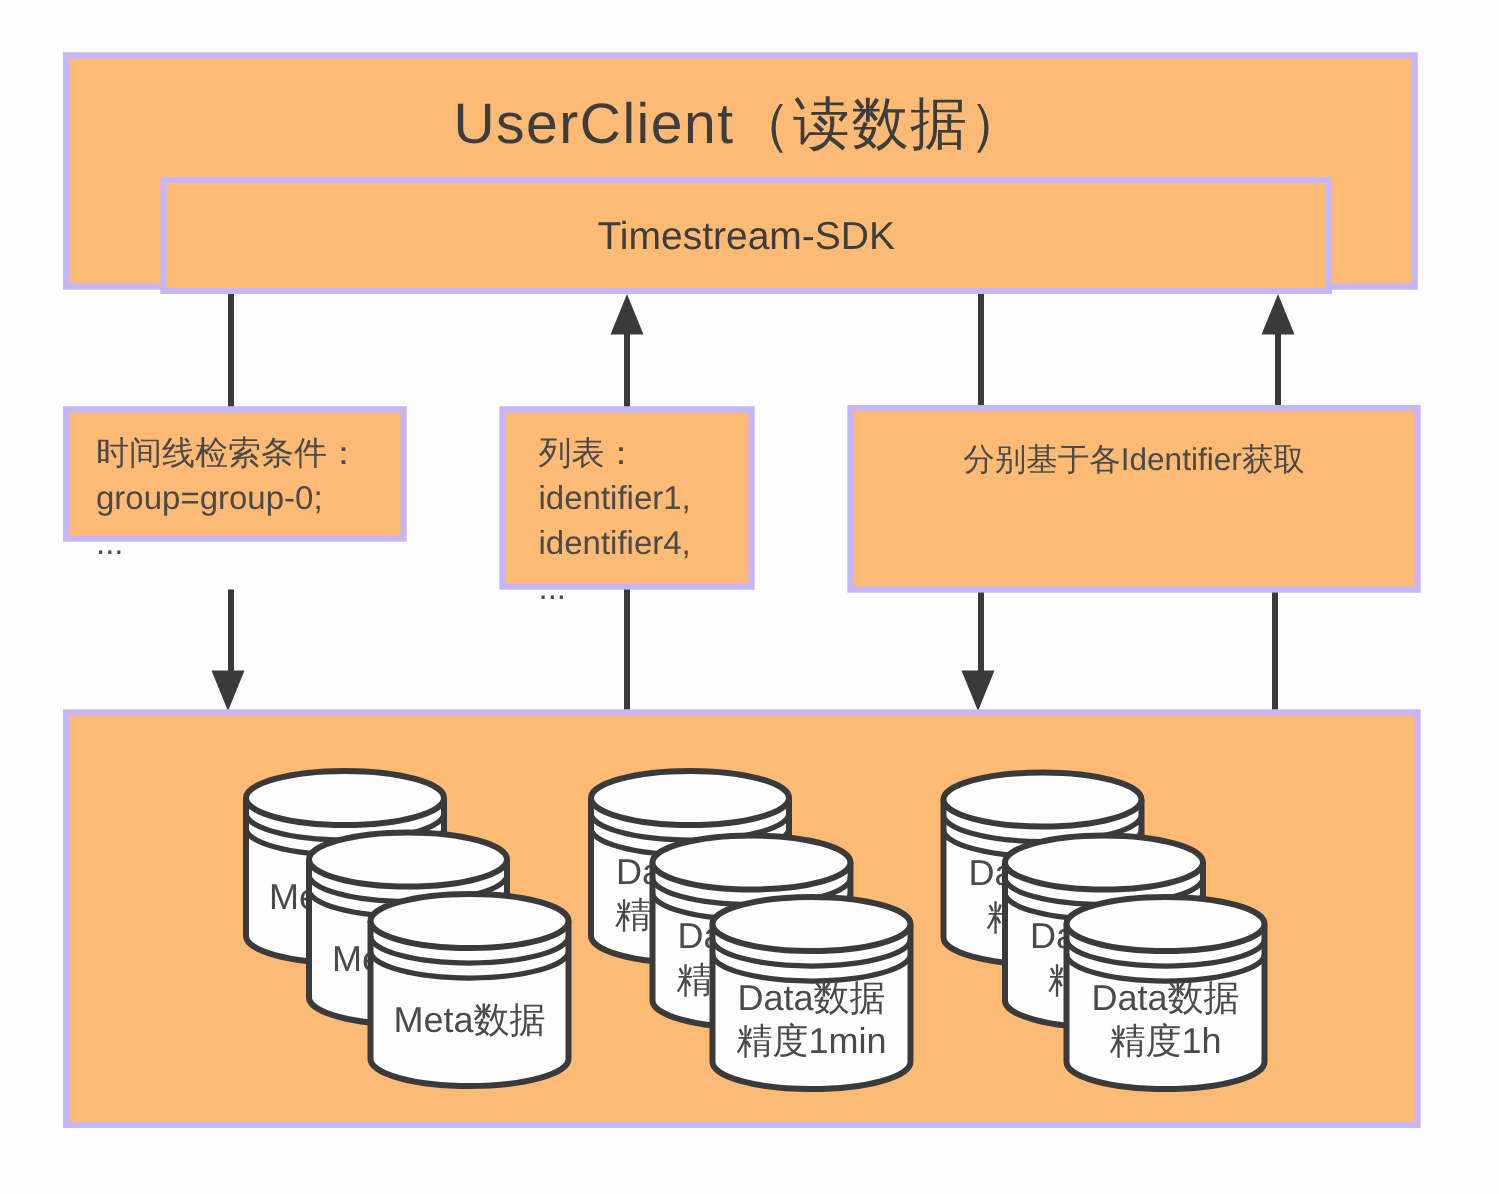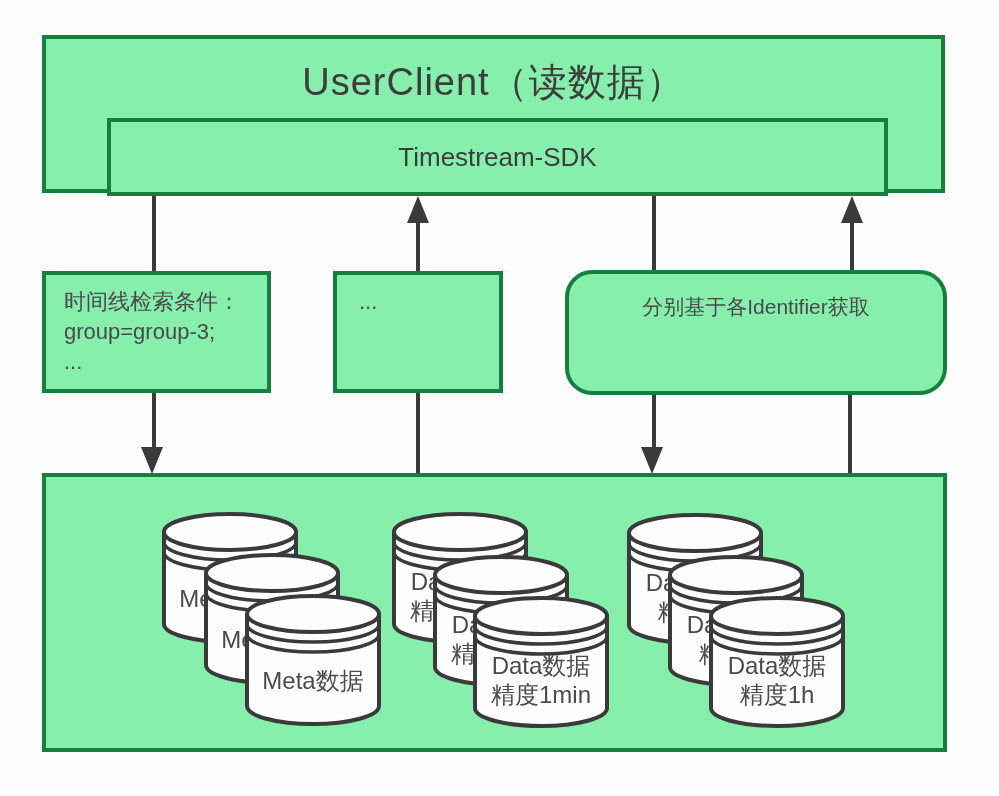--- a/index.html
+++ b/index.html
@@ -1,40 +1,40 @@
 <!DOCTYPE html>
 <html><head>
 <meta charset="utf-8">
 <style>
   html,body{margin:0;padding:0;background:#fdfdfd;}
   .stage{
     position:relative;width:999px;height:796px;background:#fdfdfd;
     font-family:"Liberation Sans", sans-serif;color:#464646;overflow:hidden;
   }
-  .rect{position:absolute;border:4px solid #15803d;background:#86efac;box-sizing:border-box;}
+  .rect{position:absolute;border:4px solid #c4b5fd;background:#fdba74;box-sizing:border-box;}
 
   .outer-box{left:42px;top:35px;width:903px;height:158px;}
   .title{position:absolute;left:0;right:0;top:18px;text-align:center;
          font-size:38px;letter-spacing:1px;color:#3d3d3d;}
   .sdk-box{left:107px;top:118px;width:781px;height:78px;z-index:2;}
   .sdk-label{position:absolute;left:0;right:0;top:0;bottom:0;display:flex;
              align-items:center;justify-content:center;font-size:26px;color:#3d3d3d;}
 
   .vline{position:absolute;width:4px;background:#3a3a3a;}
   .arrow-up,.arrow-down{position:absolute;width:0;height:0;
       border-left:11px solid transparent;border-right:11px solid transparent;}
   .arrow-up{border-bottom:27px solid #3a3a3a;}
   .arrow-down{border-top:27px solid #3a3a3a;}
 
   .note{font-size:22px;line-height:30px;color:#4a4a4a;}
   .note .ln{display:block;}
-  .box1{left:42px;top:271px;width:229px;height:122px;padding:12px 8px 0 18px;}
+  .box1{left:42px;top:271px;width:229px;height:90px;padding:12px 8px 0 18px;}
   .box2{left:333px;top:271px;width:170px;height:122px;padding:12px 6px 0 22px;}
   .box3{left:565px;top:270px;width:382px;height:125px;padding:18px 4px 0 4px;
-        text-align:center;font-size:21px;border-radius:27px;}
+        text-align:center;font-size:21px;}
 
   .storage-box{left:42px;top:473px;width:905px;height:279px;}
 
   .cyl{position:absolute;width:140px;height:136px;}
   .cyl svg{position:absolute;left:0;top:0;width:140px;height:136px;}
   .cyl-label{position:absolute;left:4px;right:4px;text-align:center;
              font-size:24px;line-height:29px;color:#4a4a4a;white-space:nowrap;}
   .cyl-label.single{top:74px;}
   .cyl-label.double{top:57px;}
   .cl-line{display:block;}
@@ -54,25 +54,28 @@
 
   <div class="vline" style="left:152px;top:193px;height:80px;"></div>
   <div class="arrow-up" style="left:407px;top:196px;"></div>
   <div class="vline" style="left:416px;top:221px;height:52px;"></div>
   <div class="vline" style="left:652px;top:193px;height:80px;"></div>
   <div class="arrow-up" style="left:841px;top:196px;"></div>
   <div class="vline" style="left:850px;top:221px;height:52px;"></div>
 
   <div class="rect note box1">
     <span class="ln">时间线检索条件：</span>
-    <span class="ln">group=group-3;</span>
+    <span class="ln">group=group-0;</span>
     <span class="ln">...</span>
   </div>
 
   <div class="rect note box2">
+    <span class="ln">列表：</span>
+    <span class="ln">identifier1,</span>
+    <span class="ln">identifier4,</span>
     <span class="ln">...</span>
   </div>
 
   <div class="rect note box3">
     <span class="ln">分别基于各Identifier获取</span>
   </div>
 
   <div class="vline" style="left:152px;top:393px;height:56px;"></div>
   <div class="arrow-down" style="left:141px;top:447px;"></div>
   <div class="vline" style="left:416px;top:393px;height:82px;"></div>

